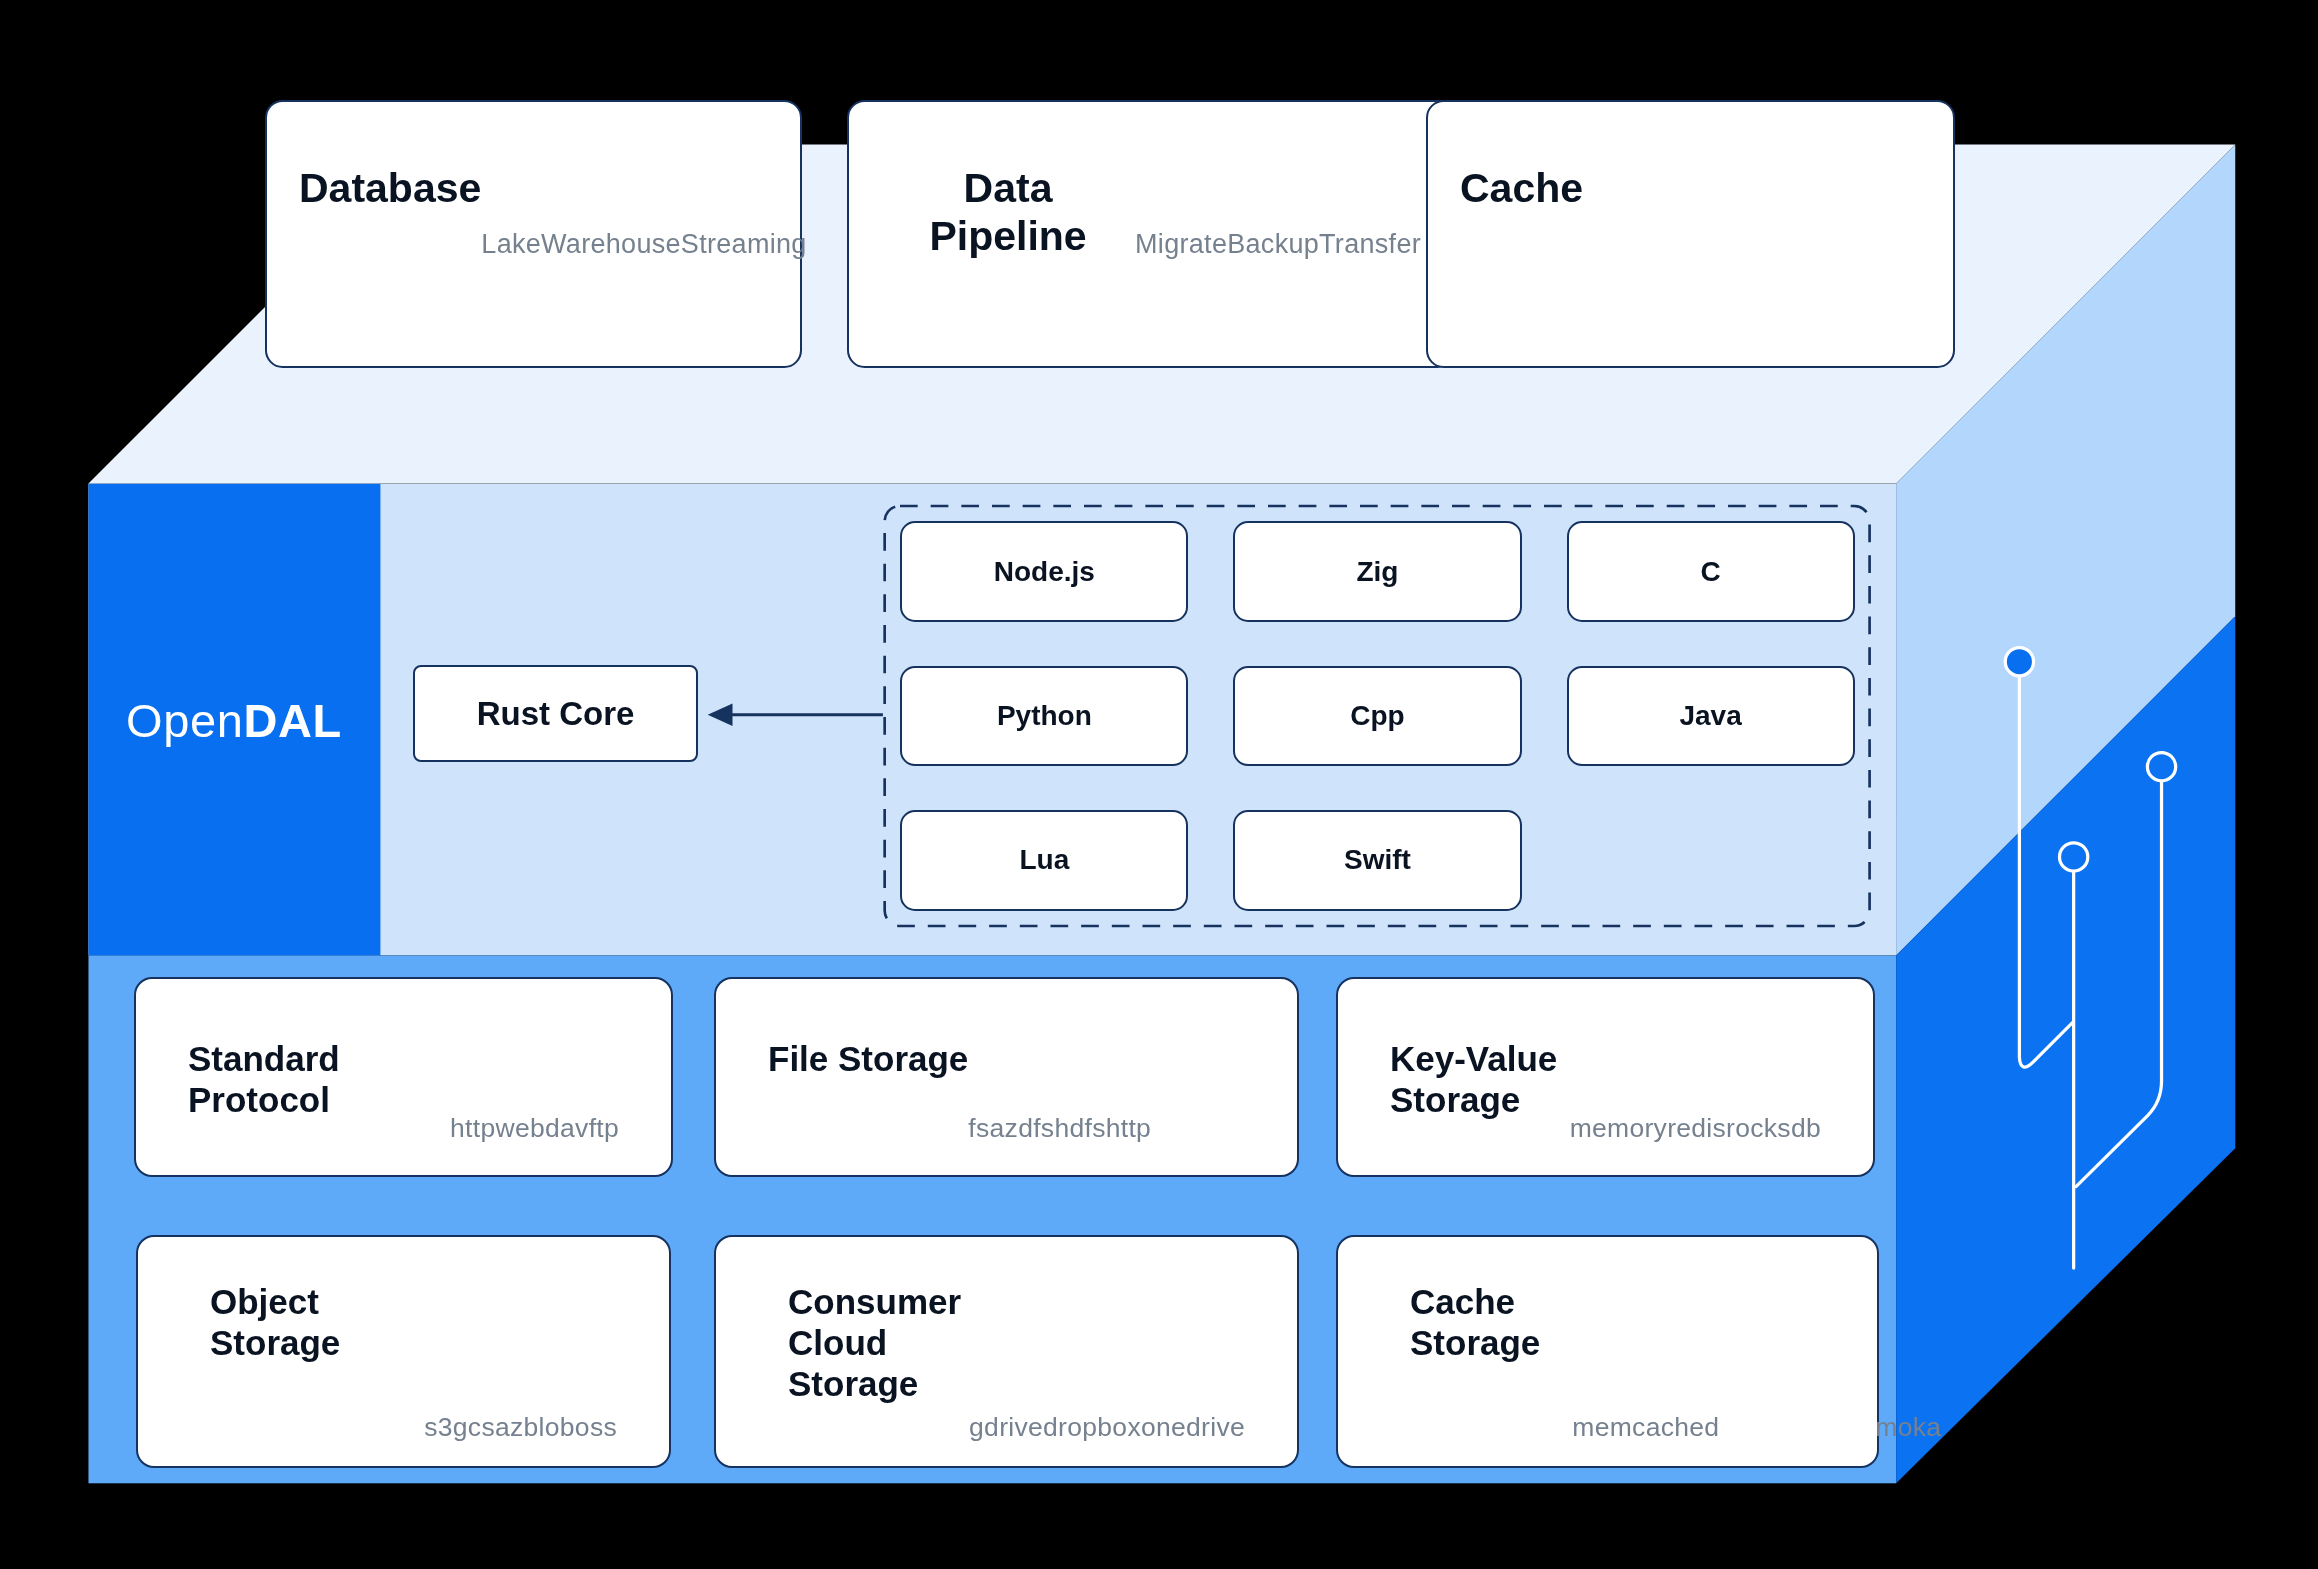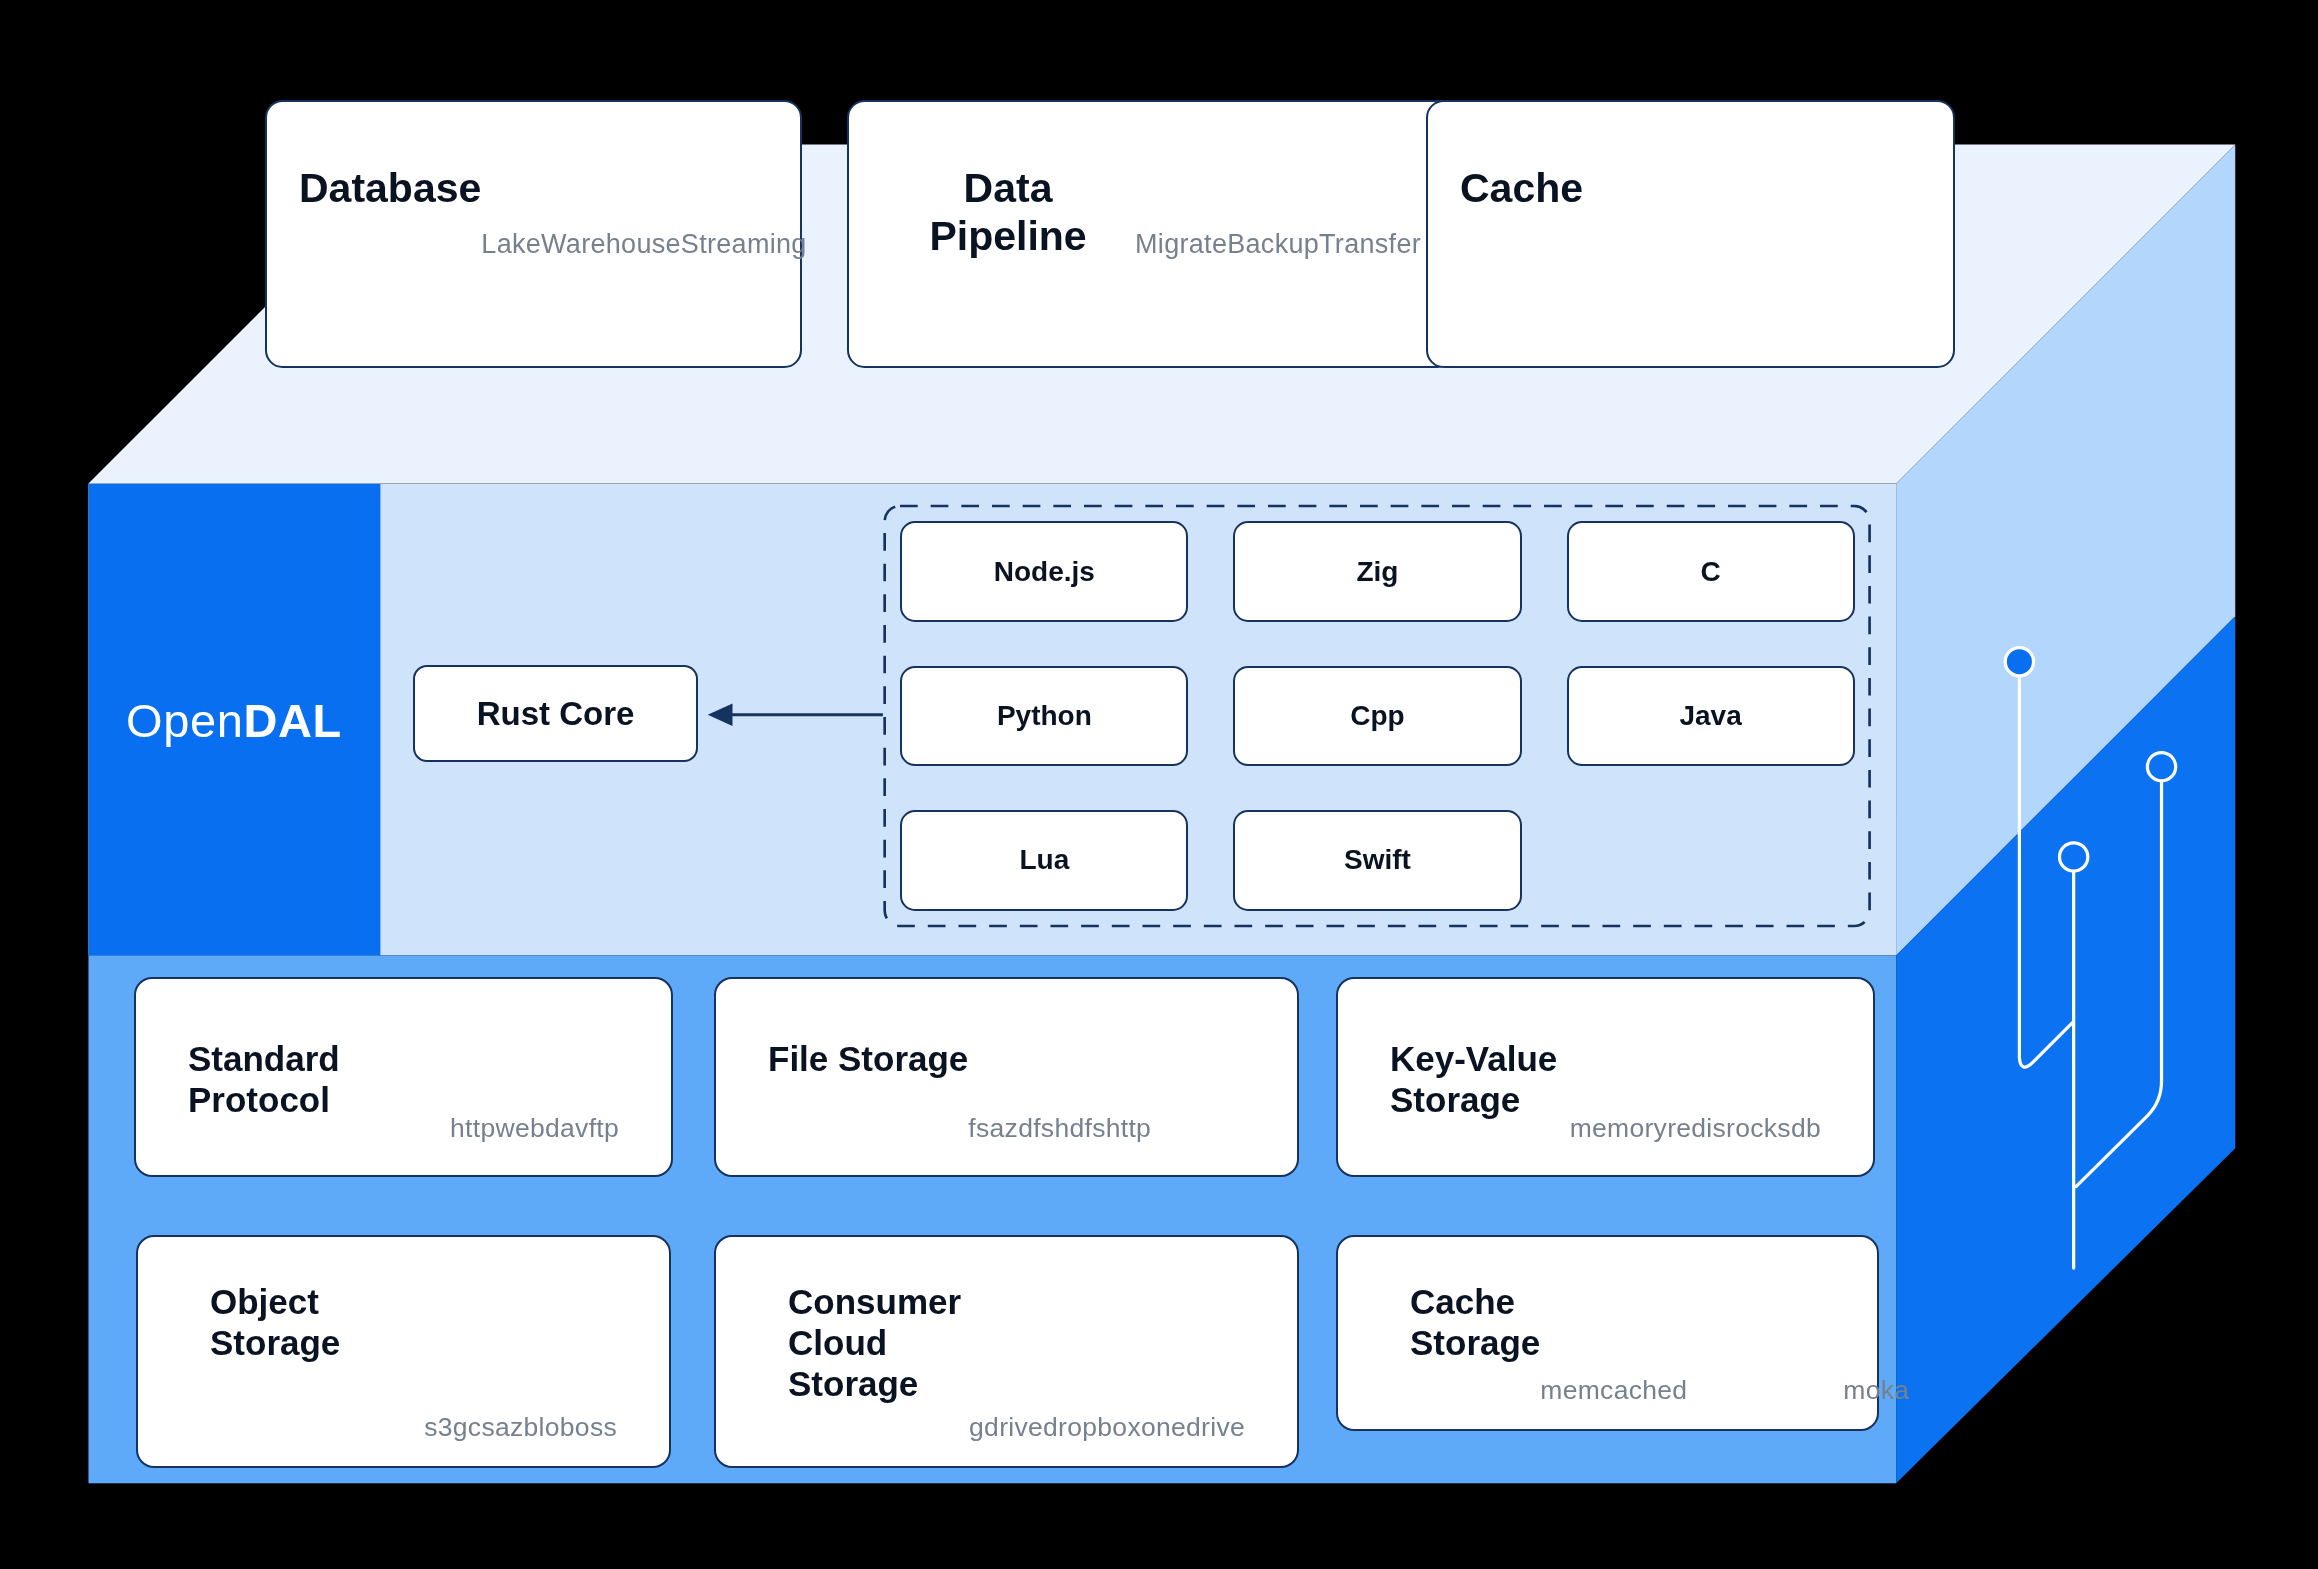--- a/index.html
+++ b/index.html
@@ -38,21 +38,21 @@
     position:absolute; left:88px; top:484px; width:292px; height:472px;
     display:flex; align-items:center; justify-content:center;
     color:#fff; font-size:47px; letter-spacing:0.6px;
   }
   .logo .lt{ font-weight:400; }
   .logo .hv{ font-weight:700; }
 
   
   .rust-core{
     position:absolute; left:413px; top:665px; width:285px; height:97px;
-    background:var(--card-bg); border:2.4px solid var(--navy); border-radius:14px;
+    background:var(--card-bg); border:2.4px solid var(--navy); border-radius:8px;
     box-sizing:border-box; display:flex; align-items:center; justify-content:center;
   }
   .rust-core span{ font-size:33px; font-weight:600; color:var(--ink); }
 
   
   .bindings{
     position:absolute; left:885px; top:506px; width:985px; height:420px;
     box-sizing:border-box; padding:15.3px;
     display:grid; grid-template-columns:repeat(3,1fr); grid-template-rows:repeat(3,1fr);
     column-gap:45px; row-gap:44px;
@@ -194,21 +194,21 @@
 
   <div class="card storage-card row2" style="left:714px; top:1229px; width:585px; height:233px;">
     <div class="title">Consumer Cloud Storage</div>
     <div class="items">
       <span>gdrive</span>
       <span>dropbox</span>
       <span>onedrive</span>
     </div>
   </div>
 
-  <div class="card storage-card row2" style="left:1336px; top:1229px; width:543px; height:196px;">
+  <div class="card storage-card row2" style="left:1336px; top:1229px; width:543px; height:233px;gap:32px;">
     <div class="title">Cache Storage</div>
     <div class="items loose">
       <span>memcached</span>
       <span>moka</span>
     </div>
   </div>
 
 </div>
 
 

